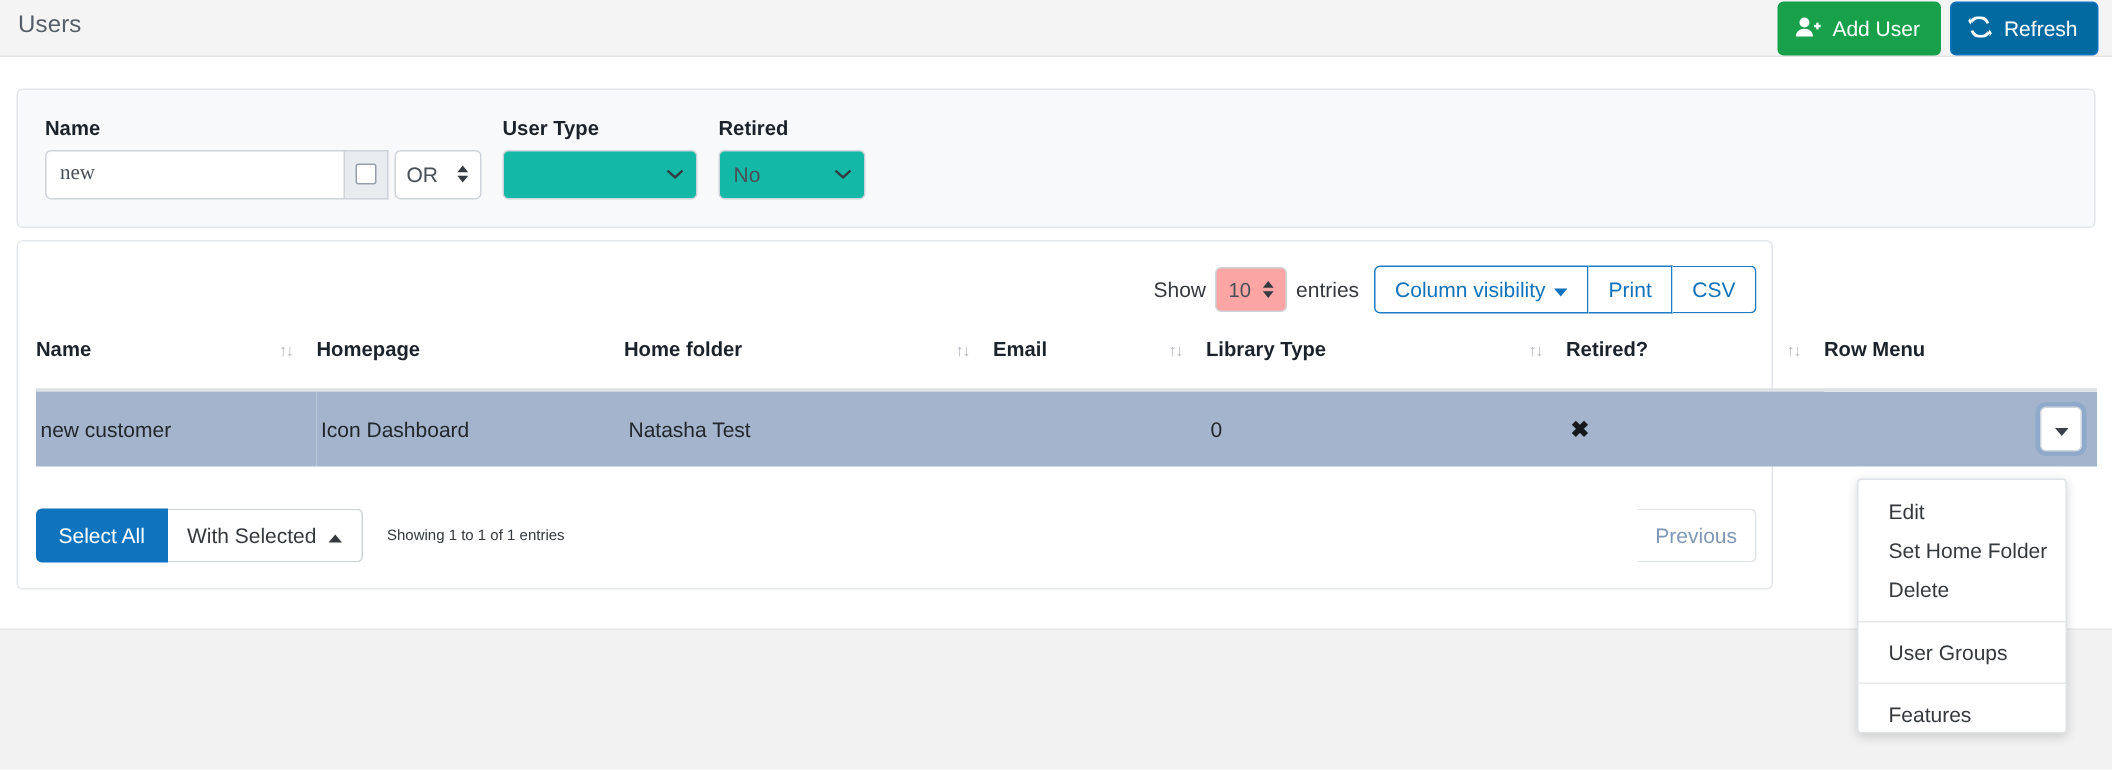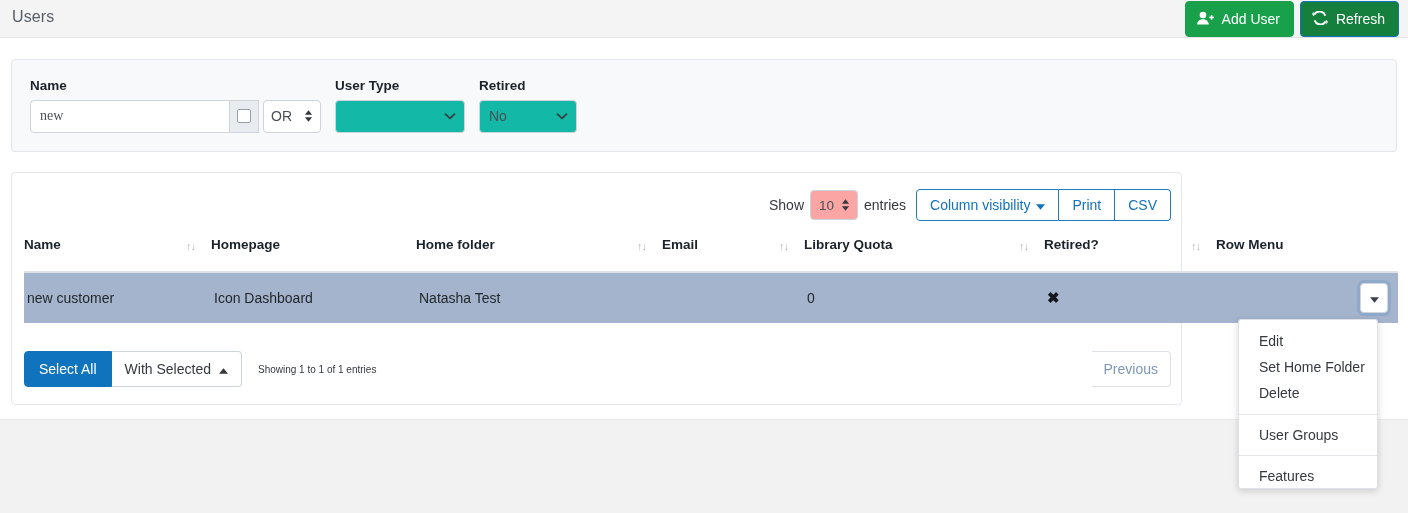--- a/index.html
+++ b/index.html
@@ -34,37 +34,37 @@
     font-size: 14px; line-height: 1;
     border-radius: 4px; border: 1px solid transparent;
     display: inline-flex; align-items: center; gap: 8px;
     cursor: pointer; white-space: nowrap;
   }
   .btn-success {
     background: #18a04a; color: #fff; border-color: #18a04a;
     padding: 9px 13px 9px 11px;
   }
   .btn-primary-solid {
-    background: #15803d; color: #fff; border-color: #1073bd;
+    background: #0369a1; color: #fff; border-color: #1073bd;
     padding: 9px 13px 9px 11px;
   }
   .ico { display: inline-block; flex: none; }
 
   
   .card {
     position: absolute;
     background: #f8f9fa;
     border: 1px solid #e3e6ea;
     border-radius: 4px;
   }
   .filter-card {
     left: 11px; top: 59px; width: 1386px; height: 93px;
   }
   .table-card {
-    left: 11px; top: 172px; width: 1171px; height: 233px;
+    left: 11px; top: 160px; width: 1171px; height: 233px;
     background: #ffffff;
   }
 
   
   .filter-row {
     position: absolute; left: 18px; top: 19px;
     display: flex; align-items: flex-end; gap: 14px;
   }
   .field { display: flex; flex-direction: column; }
   .field-label {
@@ -379,21 +379,21 @@
         </th>
         <th>
           <span>Home folder</span>
           <span class="sort-ico">↑↓</span>
         </th>
         <th>
           <span>Email</span>
           <span class="sort-ico">↑↓</span>
         </th>
         <th>
-          <span>Library Quota</span>
+          <span>Library Type</span>
           <span class="sort-ico">↑↓</span>
         </th>
         <th>
           <span>Retired?</span>
           <span class="sort-ico">↑↓</span>
         </th>
         <th>
           <span>Row Menu</span>
         </th>
       </tr>

